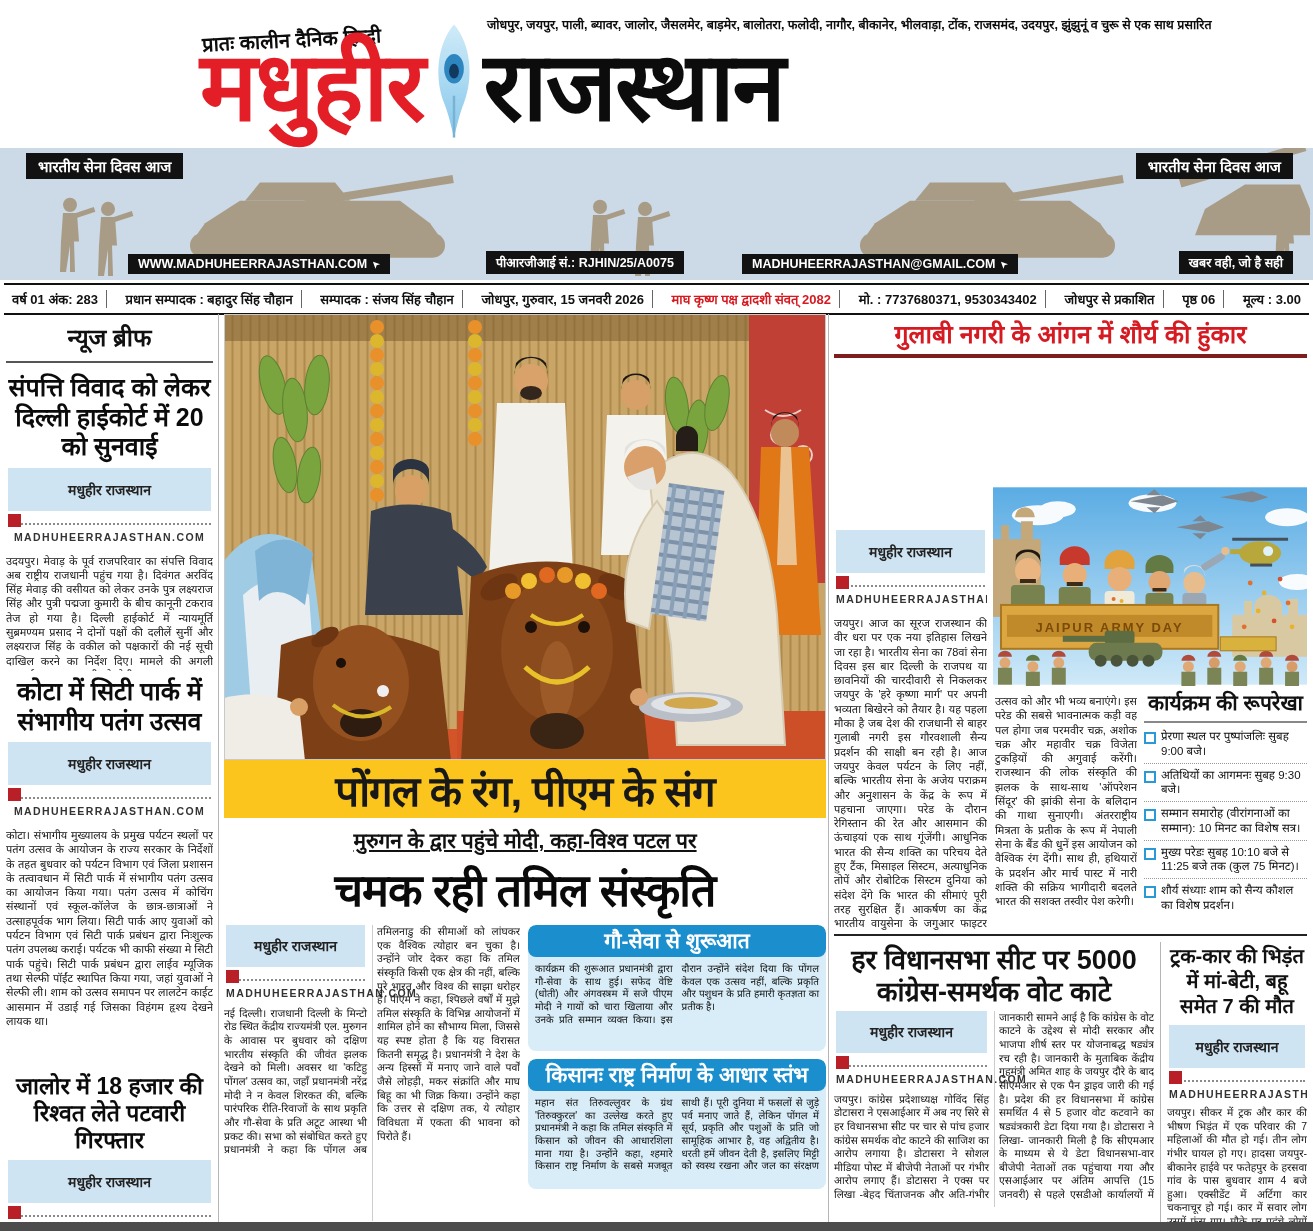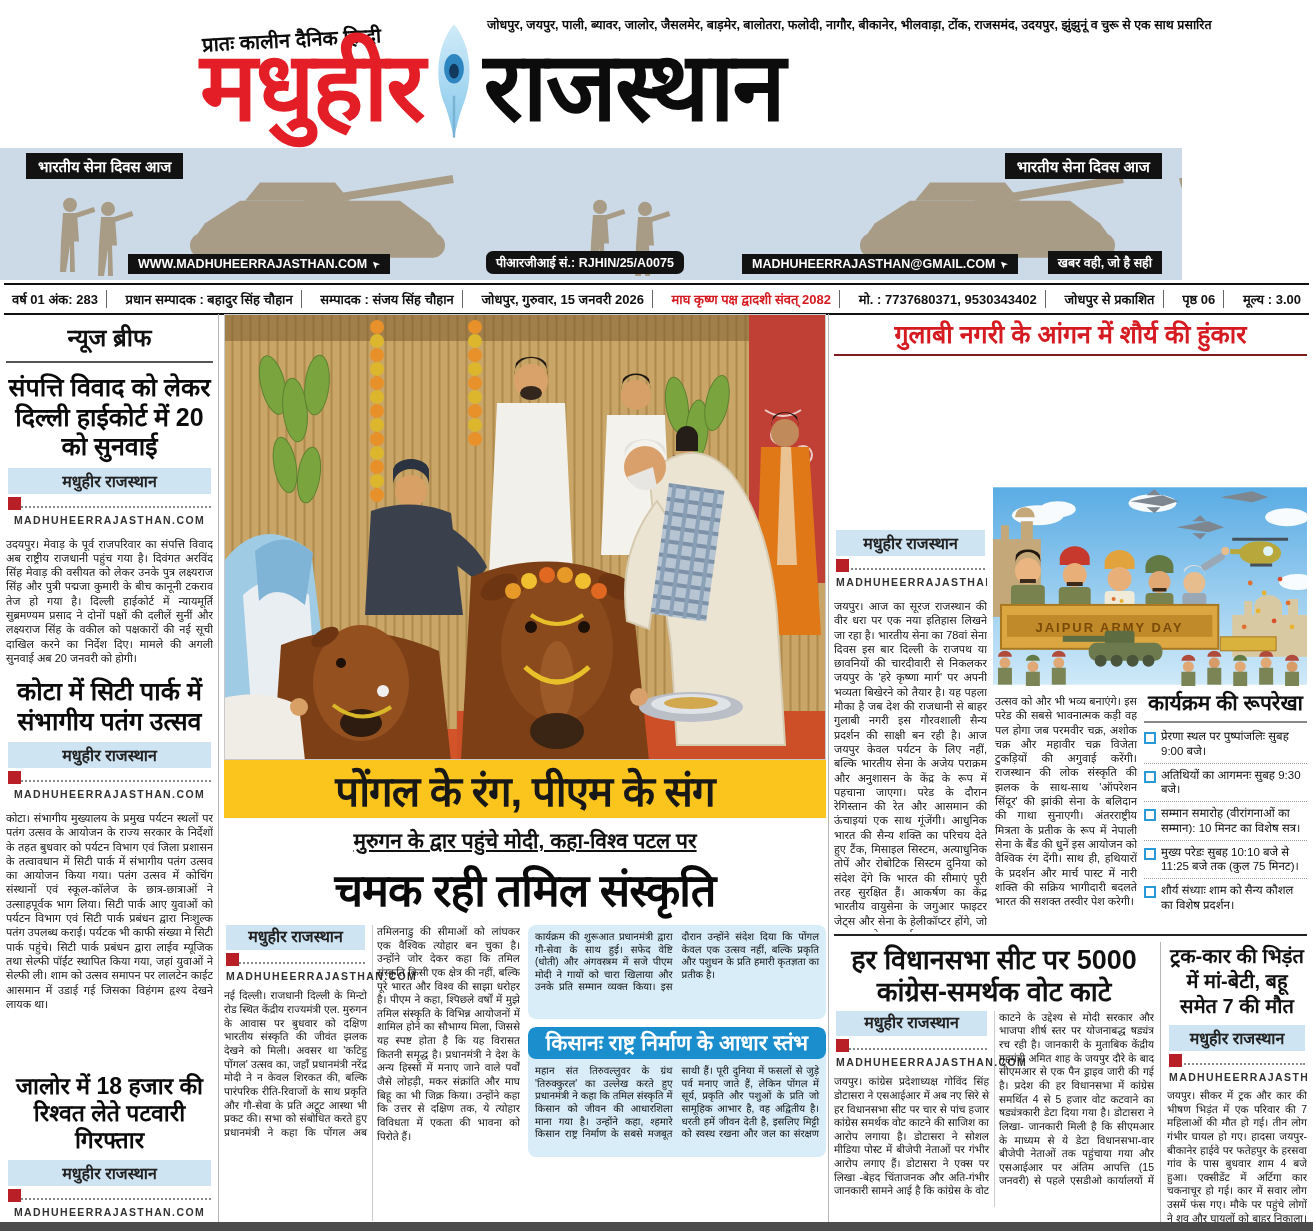--- a/index.html
+++ b/index.html
@@ -9,42 +9,42 @@
   .tagline{position:absolute;left:202px;top:26px;font-size:20px;font-weight:900;
            transform:rotate(-3deg);color:#0d0d0d;}
   .cities{position:absolute;left:487px;top:18px;width:818px;font-size:12.5px;font-weight:bold;
           line-height:1.25;color:#0d0d0d;}
   .masthead{position:absolute;left:200px;top:22px;z-index:6;display:flex;align-items:flex-end;
             font-weight:900;font-size:96px;line-height:1.1;letter-spacing:-2px;white-space:nowrap;}
   .m-red{color:#e41e26;}
   .m-black{color:#0c0c0c;}
   .feather{width:56px;height:118px;margin:0 2px;flex:none;}
   
-  .band{position:absolute;left:0;top:148px;width:1182px;height:132px;background:#ccd9e6;overflow:hidden;}
+  .band{position:absolute;left:0;top:148px;width:1313px;height:132px;background:#ccd9e6;overflow:hidden;}
   .band svg{position:absolute;left:0;top:0;}
   .badge{position:absolute;top:5px;background:#121212;color:#fff;font-size:15px;font-weight:bold;
          padding:3px 12px;z-index:4;}
   .badge.l{left:26px;} .badge.r{right:20px;}
   .chip{position:absolute;bottom:6px;background:#121212;color:#fff;font-size:12.5px;font-weight:bold;
         padding:3px 10px;z-index:4;white-space:nowrap;}
   .chip .cur{display:inline-block;transform:rotate(225deg);font-size:10px;margin-left:4px;color:#fff;}
-  .chip.c1{left:128px;} .chip.c2{left:486px;border-radius:7px;} .chip.c3{left:742px;} .chip.c4{right:20px;}
+  .chip.c1{left:128px;} .chip.c2{left:486px;} .chip.c3{left:742px;} .chip.c4{right:20px;}
   
   .infobar{position:absolute;left:4px;right:4px;top:283px;height:28px;border-top:2.5px solid #111;
            border-bottom:2.5px solid #111;display:flex;align-items:center;justify-content:space-between;
            font-size:13px;font-weight:bold;white-space:nowrap;overflow:hidden;}
   .infobar span{padding:0 8px;border-right:1.5px solid #666;}
   .infobar span:last-child{border-right:none;}
   .infobar .red{color:#d61a21;}
   
   .main{position:absolute;left:0;top:314px;width:1313px;height:908px;}
   .vdiv{position:absolute;top:0;bottom:0;width:1px;background:#b5b5b5;}
   
   .byline{margin:6px 2px 6px 2px;}
-  .byl-bar{background:#cfe4f2;text-align:center;font-weight:bold;font-size:16px;padding:2px 0;color:#222;}
+  .byl-bar{background:#cfe4f2;text-align:center;font-weight:bold;font-size:14px;padding:12px 0;color:#222;}
   .byl-dot{position:relative;height:12px;border-bottom:2px dotted #8a8a8a;}
   .byl-dot i{position:absolute;left:0;top:3px;width:13px;height:13px;background:#b81f27;}
   .byl-site{text-align:center;font-size:10.5px;letter-spacing:1.4px;color:#333;font-weight:bold;margin-top:6px;}
   .body-txt{font-size:11px;line-height:1.3;text-align:justify;color:#151515;}
   
   .leftcol{position:absolute;left:6px;top:4px;width:207px;height:904px;overflow:hidden;}
   .brief-title{font-size:24px;font-weight:900;text-align:center;margin:2px 0 4px 0;
                border-bottom:2px solid #555;padding-bottom:8px;}
   .lstory{overflow:hidden;}
   .lstory h3{font-size:25px;font-weight:900;text-align:center;line-height:1.18;margin:6px 0 2px 0;color:#0b0b0b;}
@@ -63,21 +63,21 @@
   .center-text .byline{break-inside:avoid;margin-top:0;}
   .boxes{position:absolute;left:304px;top:0;width:298px;height:296px;}
   .infobox{background:#d8edf8;border-radius:8px;margin-bottom:8px;overflow:hidden;}
   .infobox-h{background:#1b8ecd;color:#fff;font-size:21px;font-weight:900;text-align:center;
              padding:4px 4px;line-height:1.15;border-radius:8px;}
   .infobox-b{padding:6px 7px;columns:2;column-gap:9px;font-size:10px;line-height:1.26;text-align:justify;
              overflow:hidden;}
   .bx1 .infobox-b{height:82px;} .bx2 .infobox-b{height:86px;}
   
   .rightcol{position:absolute;left:834px;top:0;width:473px;height:908px;}
-  .kicker{font-size:25px;font-weight:900;color:#d61a21;text-align:center;border-bottom:2px solid #7f1d1d;
+  .kicker{font-size:25px;font-weight:900;color:#d61a21;text-align:center;border-bottom:4px solid #7f1d1d;
           padding-bottom:4px;margin-top:2px;}
   .r-h1{font-size:41px;font-weight:900;line-height:1.22;text-align:center;margin-top:6px;color:#0a0a0a;
         letter-spacing:-1px;}
   .r-col1{position:absolute;left:0;top:210px;width:153px;height:408px;overflow:hidden;}
   .r-illus{position:absolute;left:159px;top:172px;width:314px;height:200px;overflow:hidden;}
   .r-col2{position:absolute;left:161px;top:380px;width:142px;height:236px;overflow:hidden;}
   .r-program{position:absolute;left:310px;top:376px;width:163px;height:240px;overflow:hidden;}
   .prog-title{font-size:21px;font-weight:900;text-align:center;line-height:1.2;border-bottom:2px solid #888;
               padding-bottom:6px;margin-bottom:2px;}
   .prog-list{list-style:none;margin:0;padding:0;}
@@ -384,20 +384,21 @@
             <div class="byl-bar">मधुहीर राजस्थान</div>
             <div class="byl-dot">
                 <i></i>
               </div>
             <div class="byl-site">MADHUHEERRAJASTHAN.COM</div>
           </div>
           <span>नई दिल्ली। राजधानी दिल्ली के मिन्टो रोड स्थित केंद्रीय राज्यमंत्री एल. मुरुगन के आवास पर बुधवार को दक्षिण भारतीय संस्कृति की जीवंत झलक देखने को मिली। अवसर था 'कटिहु पोंगल' उत्सव का, जहाँ प्रधानमंत्री नरेंद्र मोदी ने न केवल शिरकत की, बल्कि पारंपरिक रीति-रिवाजों के साथ प्रकृति और गौ-सेवा के प्रति अटूट आस्था भी प्रकट की। सभा को संबोधित करते हुए प्रधानमंत्री ने कहा कि पोंगल अब तमिलनाडु की सीमाओं को लांघकर एक वैश्विक त्योहार बन चुका है। उन्होंने जोर देकर कहा कि तमिल संस्कृति किसी एक क्षेत्र की नहीं, बल्कि पूरे भारत और विश्व की साझा धरोहर है। पीएम ने कहा, श्पिछले वर्षों में मुझे तमिल संस्कृति के विभिन्न आयोजनों में शामिल होने का सौभाग्य मिला, जिससे यह स्पष्ट होता है कि यह विरासत कितनी समृद्ध है। प्रधानमंत्री ने देश के अन्य हिस्सों में मनाए जाने वाले पर्वों जैसे लोहड़ी, मकर संक्रांति और माघ बिहू का भी जिक्र किया। उन्होंने कहा कि उत्तर से दक्षिण तक, ये त्योहार विविधता में एकता की भावना को पिरोते हैं।</span>
         </div>
         <div class="boxes">
           <div class="infobox bx1">
+            <div class="infobox-h">गौ-सेवा से शुरूआत</div>
             <div class="infobox-b">कार्यक्रम की शुरूआत प्रधानमंत्री द्वारा गौ-सेवा के साथ हुई। सफेद वेष्टि (धोती) और अंगवस्त्रम में सजे पीएम मोदी ने गायों को चारा खिलाया और उनके प्रति सम्मान व्यक्त किया। इस दौरान उन्होंने संदेश दिया कि पोंगल केवल एक उत्सव नहीं, बल्कि प्रकृति और पशुधन के प्रति हमारी कृतज्ञता का प्रतीक है।</div>
           </div>
           <div class="infobox bx2">
             <div class="infobox-h">किसानः राष्ट्र निर्माण के आधार स्तंभ</div>
             <div class="infobox-b">महान संत तिरुवल्लुवर के ग्रंथ 'तिरुक्कुरल' का उल्लेख करते हुए प्रधानमंत्री ने कहा कि तमिल संस्कृति में किसान को जीवन की आधारशिला माना गया है। उन्होंने कहा, श्हमारे किसान राष्ट्र निर्माण के सबसे मजबूत साथी हैं। पूरी दुनिया में फसलों से जुड़े पर्व मनाए जाते हैं, लेकिन पोंगल में सूर्य, प्रकृति और पशुओं के प्रति जो सामूहिक आभार है, वह अद्वितीय है। धरती हमें जीवन देती है, इसलिए मिट्टी को स्वस्थ रखना और जल का संरक्षण करना हमारा उत्तरदायित्व है। भावी पीढ़ी के लिए संरक्षण का संकल्प लेना चाहिए।</div>
           </div>
         </div>
       </div>
     </section>
 

